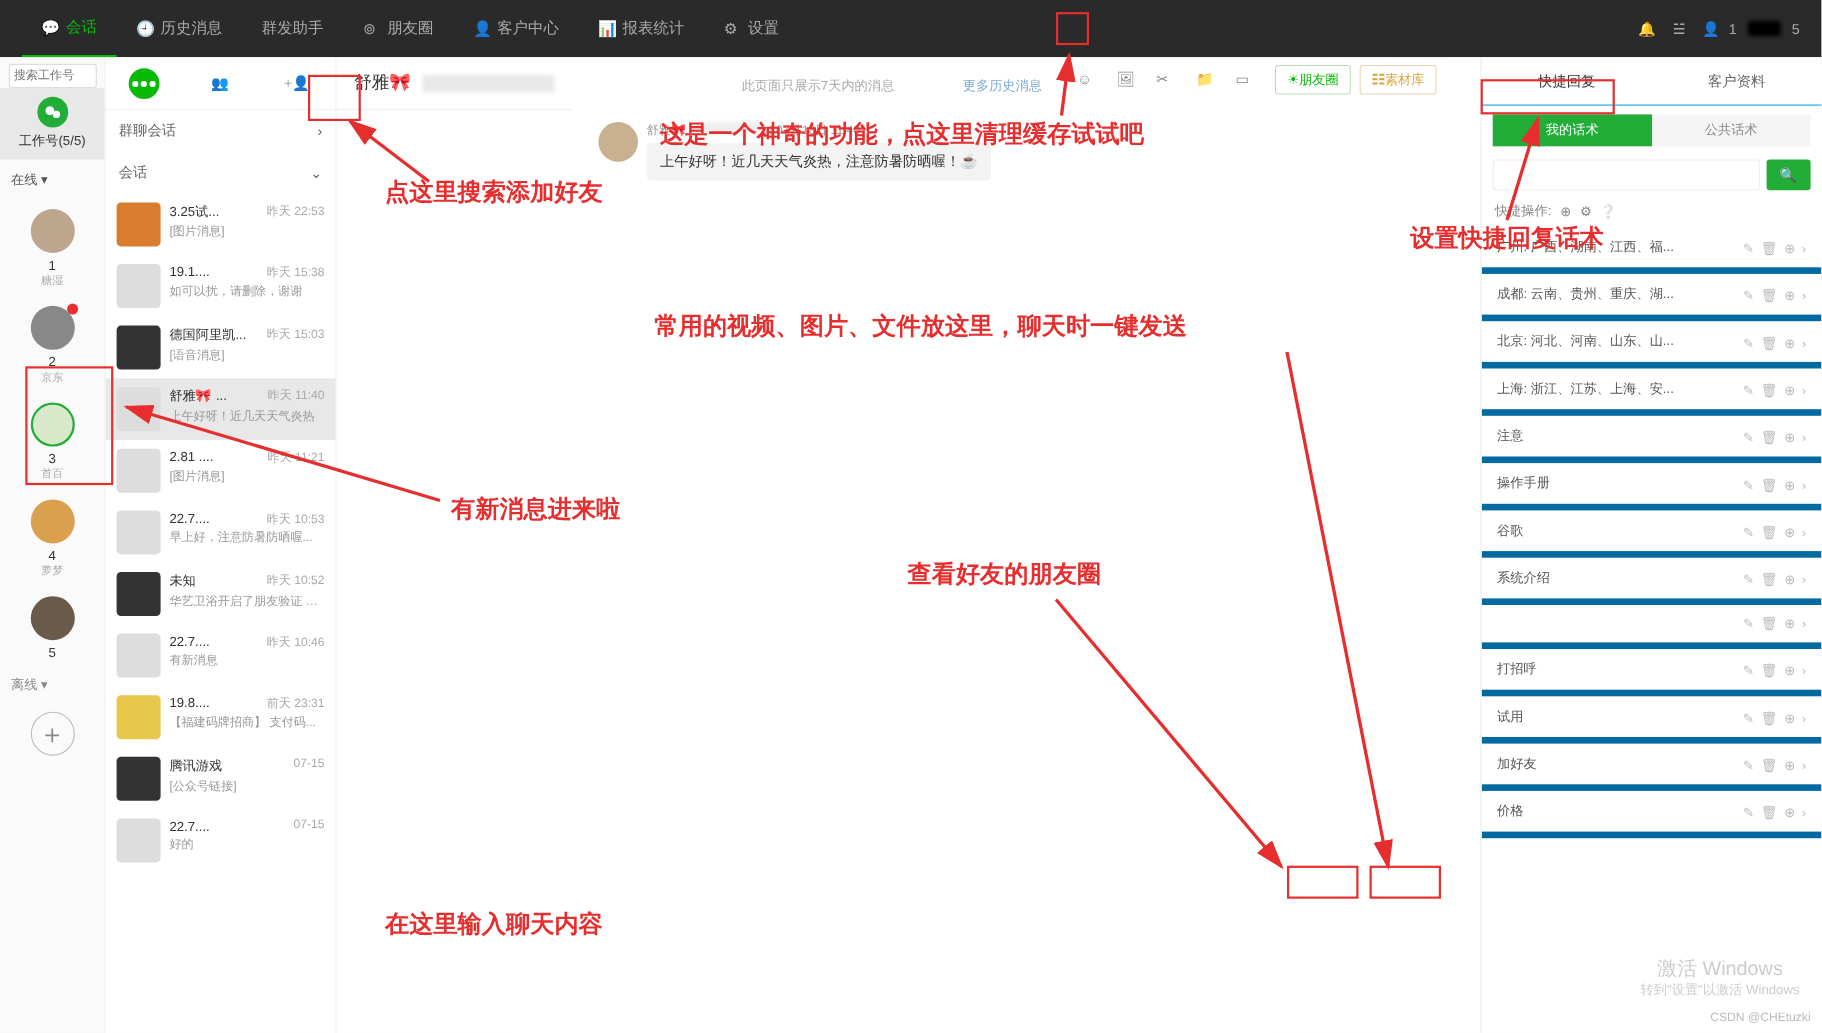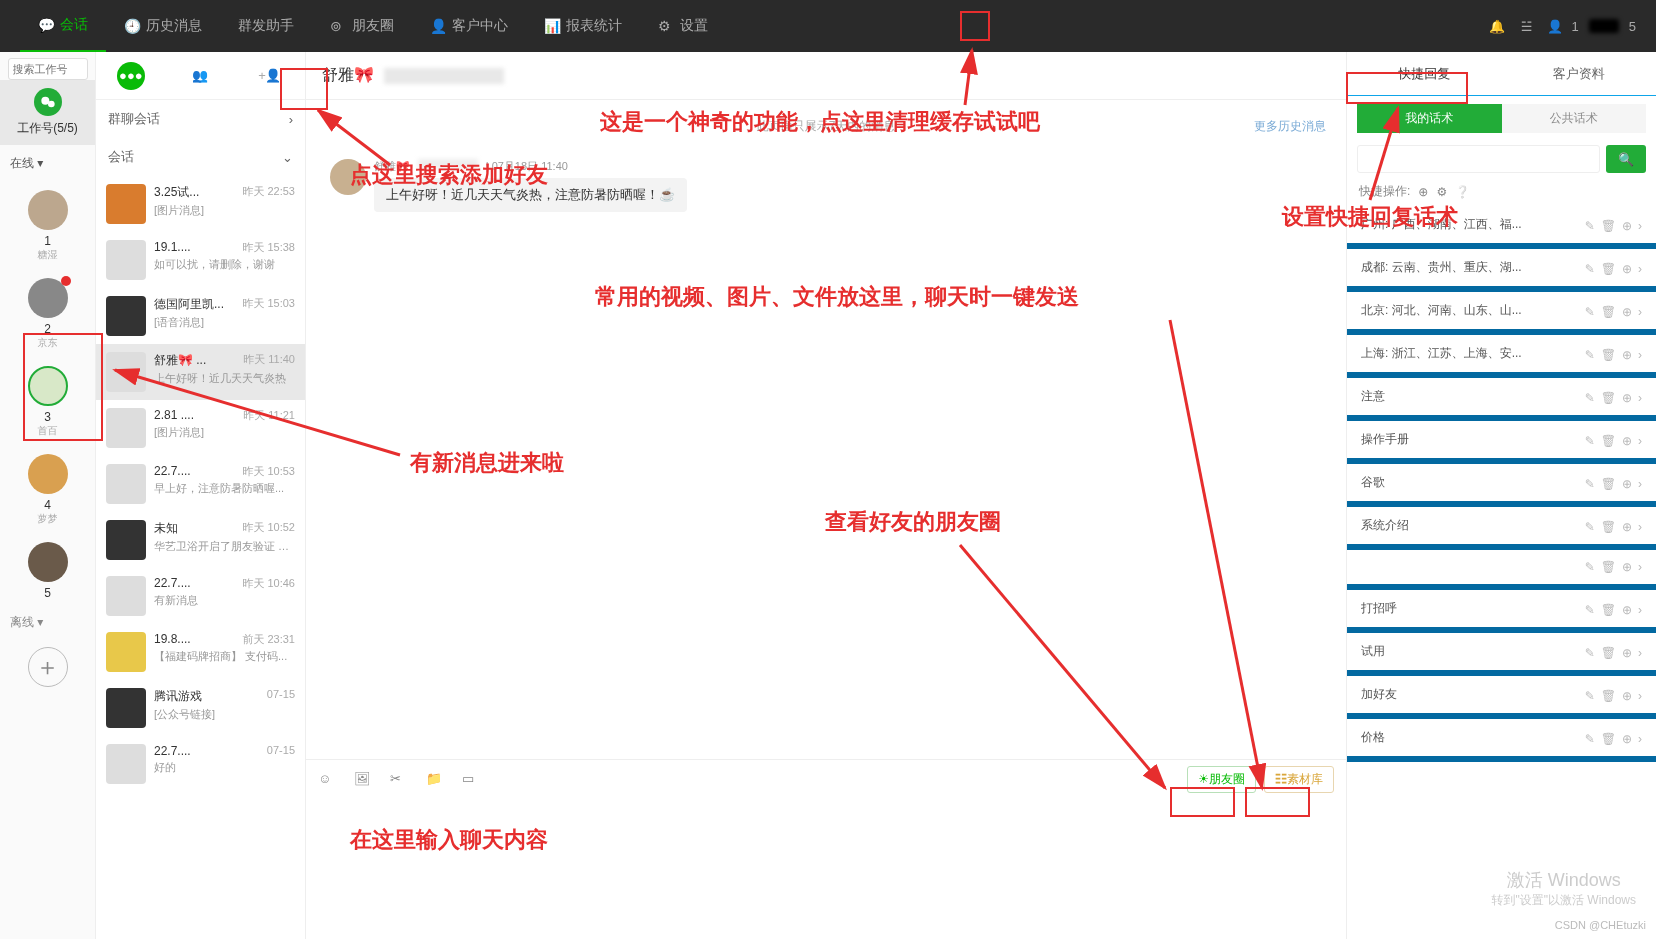--- a/index.html
+++ b/index.html
@@ -36,21 +36,21 @@
 .conv.sel{background:#e8e8e8}
 .conv .cav{width:40px;height:40px;border-radius:4px;background:#ddd;flex-shrink:0}
 .conv .cav.orange{background:#d97c2e}
 .conv .cav.dark{background:#333}
 .conv .cav.yellow{background:#e8c84a}
 .conv .ctxt{flex:1;min-width:0}
 .conv .ctop{display:flex;justify-content:space-between;font-size:12px}
 .conv .cname{color:#333;overflow:hidden;text-overflow:ellipsis;white-space:nowrap;max-width:90px}
 .conv .ctime{color:#aaa;font-size:11px}
 .conv .cprev{font-size:11px;color:#999;overflow:hidden;text-overflow:ellipsis;white-space:nowrap;margin-top:2px}
-.col-chat{flex:1;display:flex;flex-direction:column;background:#fff;min-width:0}
+.col-chat{flex:1;display:flex;flex-direction:row;background:#fff;min-width:0}
 .chat-hdr{height:48px;display:flex;align-items:center;padding:0 16px;border-bottom:1px solid #eee}
 .chat-title{font-size:16px;font-weight:500}
 .bow{color:#ec6c8f}
 .chat-body{flex:1;position:relative;overflow:hidden}
 .chat-info{text-align:center;font-size:12px;color:#aaa;padding:18px 0}
 .more-hist{position:absolute;right:20px;top:18px;font-size:12px;color:#7babd6;cursor:pointer}
 .msg{display:flex;gap:8px;padding:6px 24px}
 .msg .mav{width:36px;height:36px;border-radius:50%;background:#c8b090}
 .msg .mcol{display:flex;flex-direction:column;gap:4px}
 .msg .mhd{font-size:11px;color:#999;display:flex;gap:8px}

